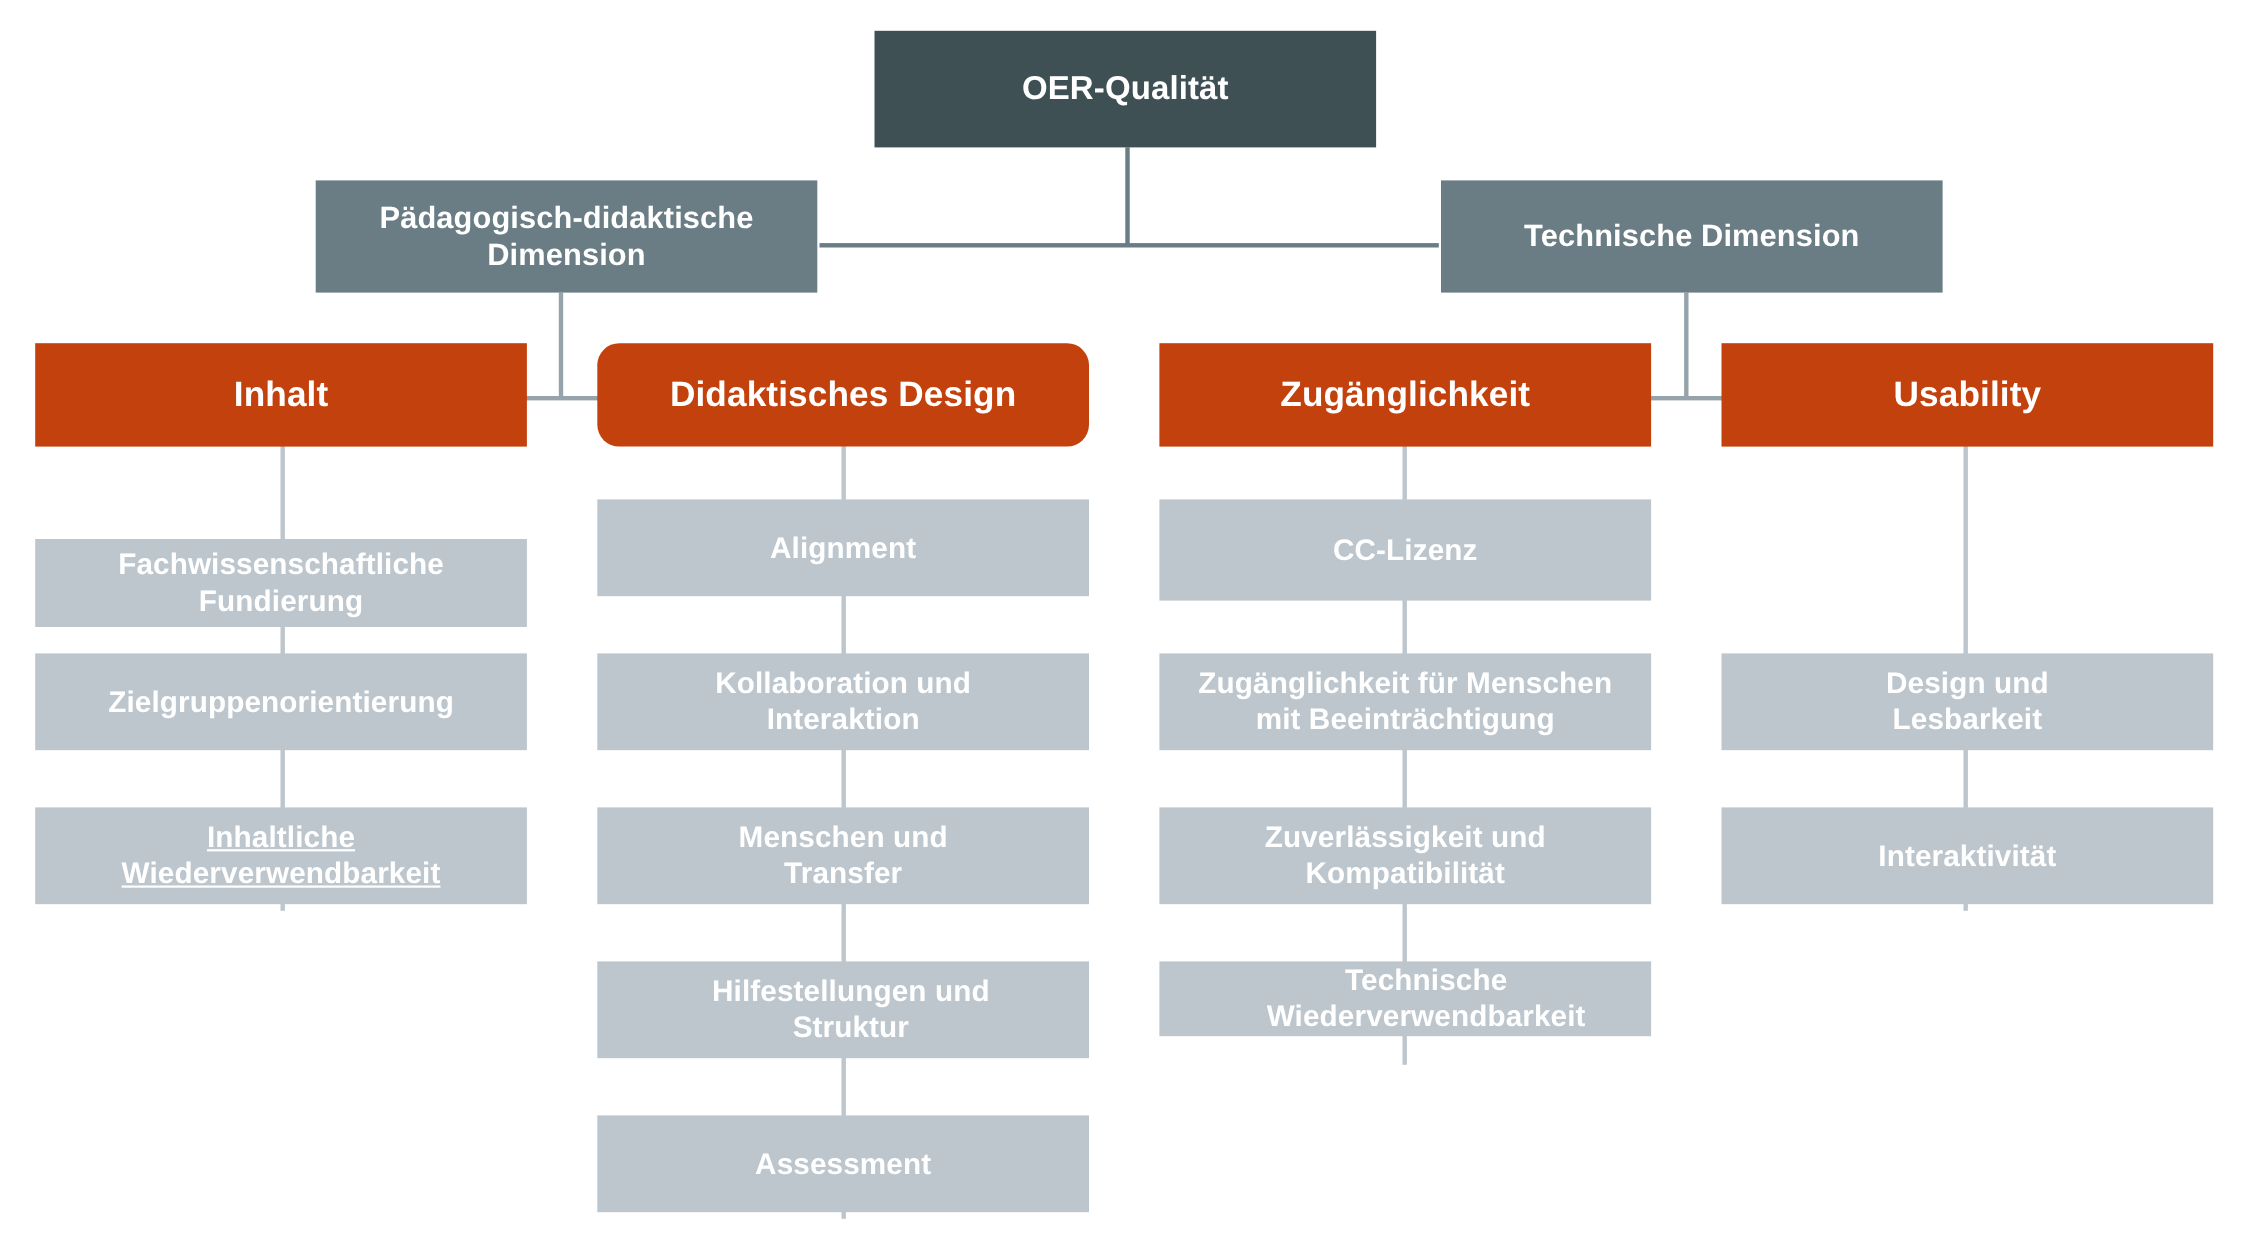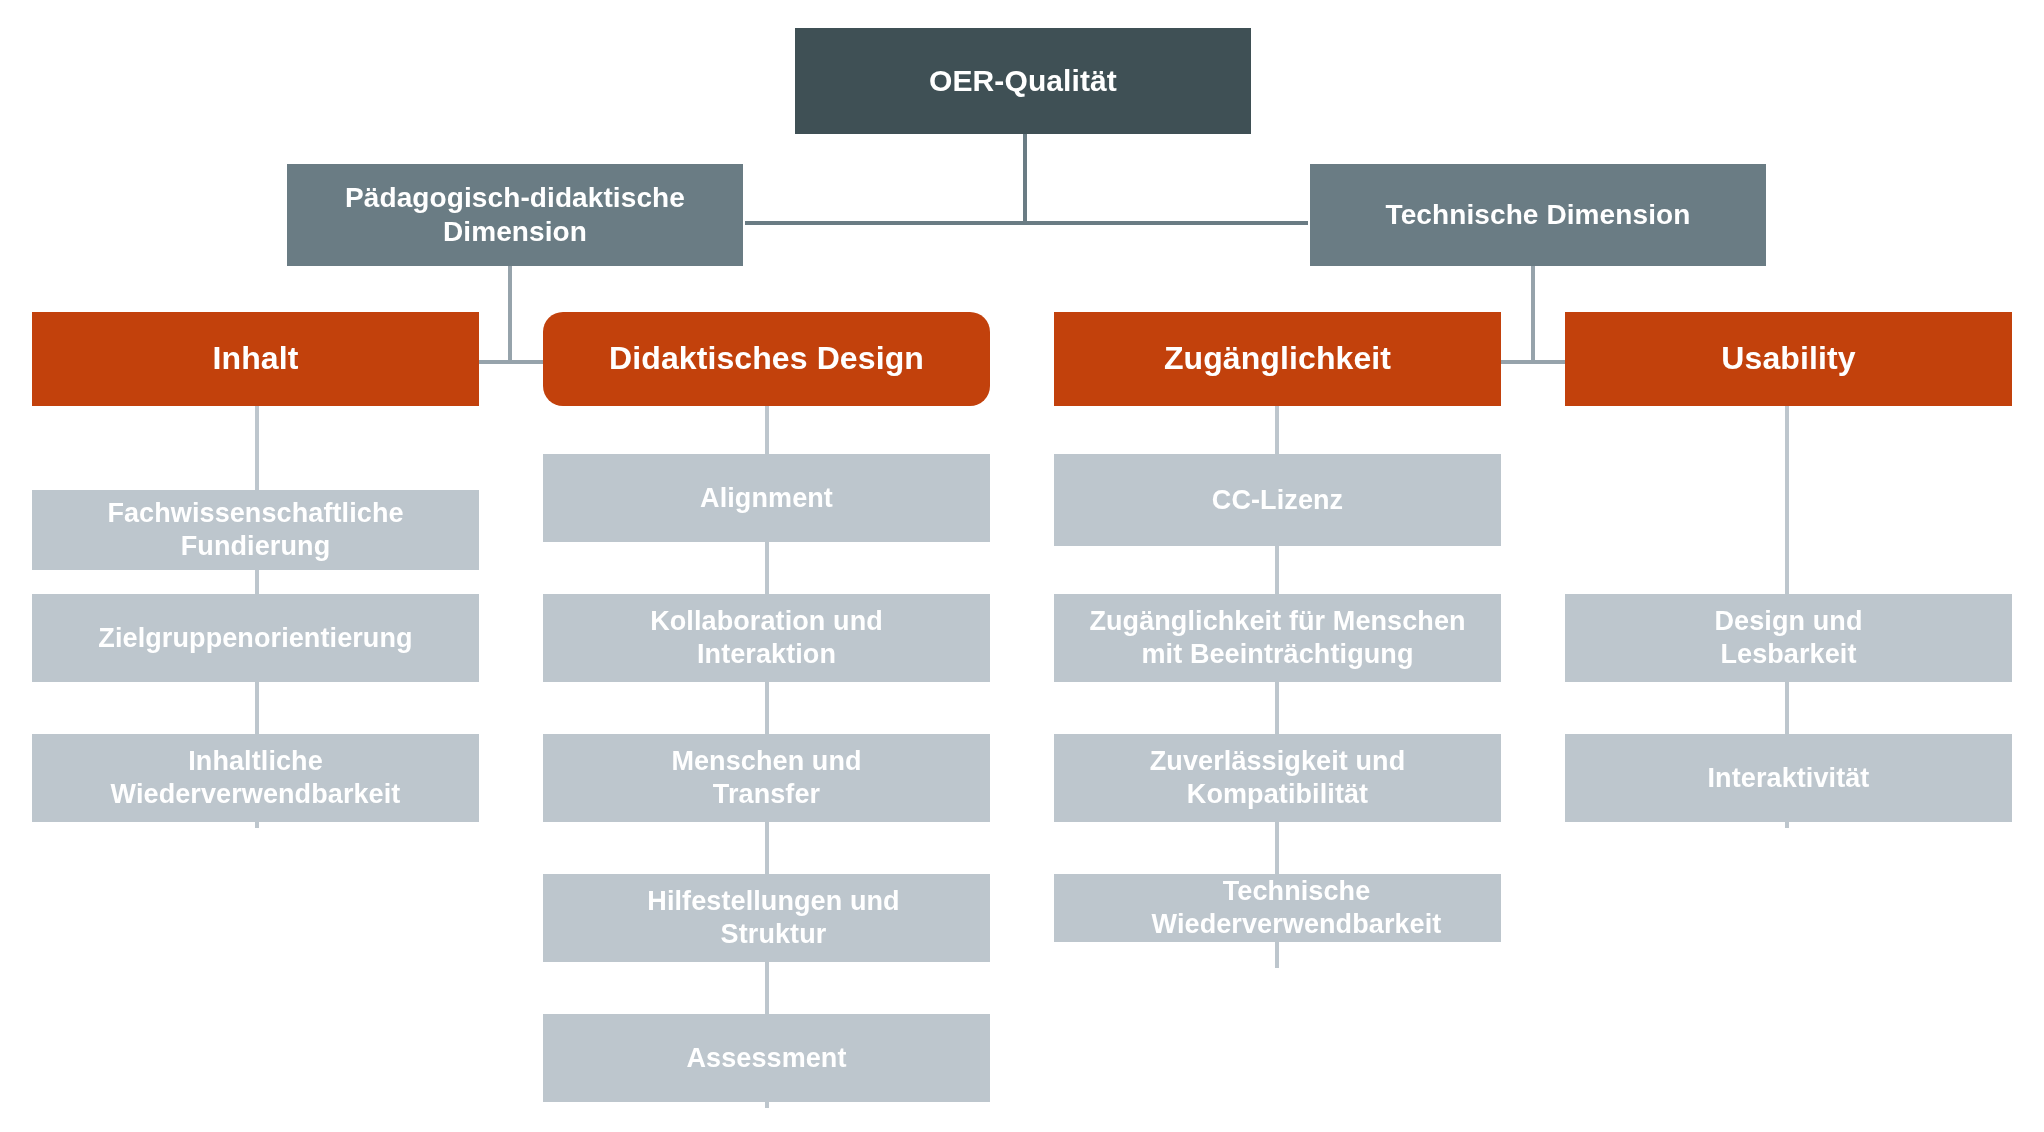--- a/index.html
+++ b/index.html
@@ -104,21 +104,21 @@
     <span>
       <span>Fachwissenschaftliche</span>
       <span>Fundierung</span>
     </span>
   </div>
   <div class="node lvl-leaf" style="left:32px; top:594px; width:447px; height:88px;">
     <span>
       <span>Zielgruppenorientierung</span>
     </span>
   </div>
-  <div class="node lvl-leaf" style="left:32px; top:734px; width:447px; height:88px;">
+  <div class="node lvl-leaf" style="left:32px; top:734px; width:447px; height:88px;text-decoration:underline;">
     <span>
       <span>Inhaltliche</span>
       <span>Wiederverwendbarkeit</span>
     </span>
   </div>
 
   <div class="node lvl-leaf" style="left:543px; top:454px; width:447px; height:88px;">
     <span>
       <span>Alignment</span>
     </span>

